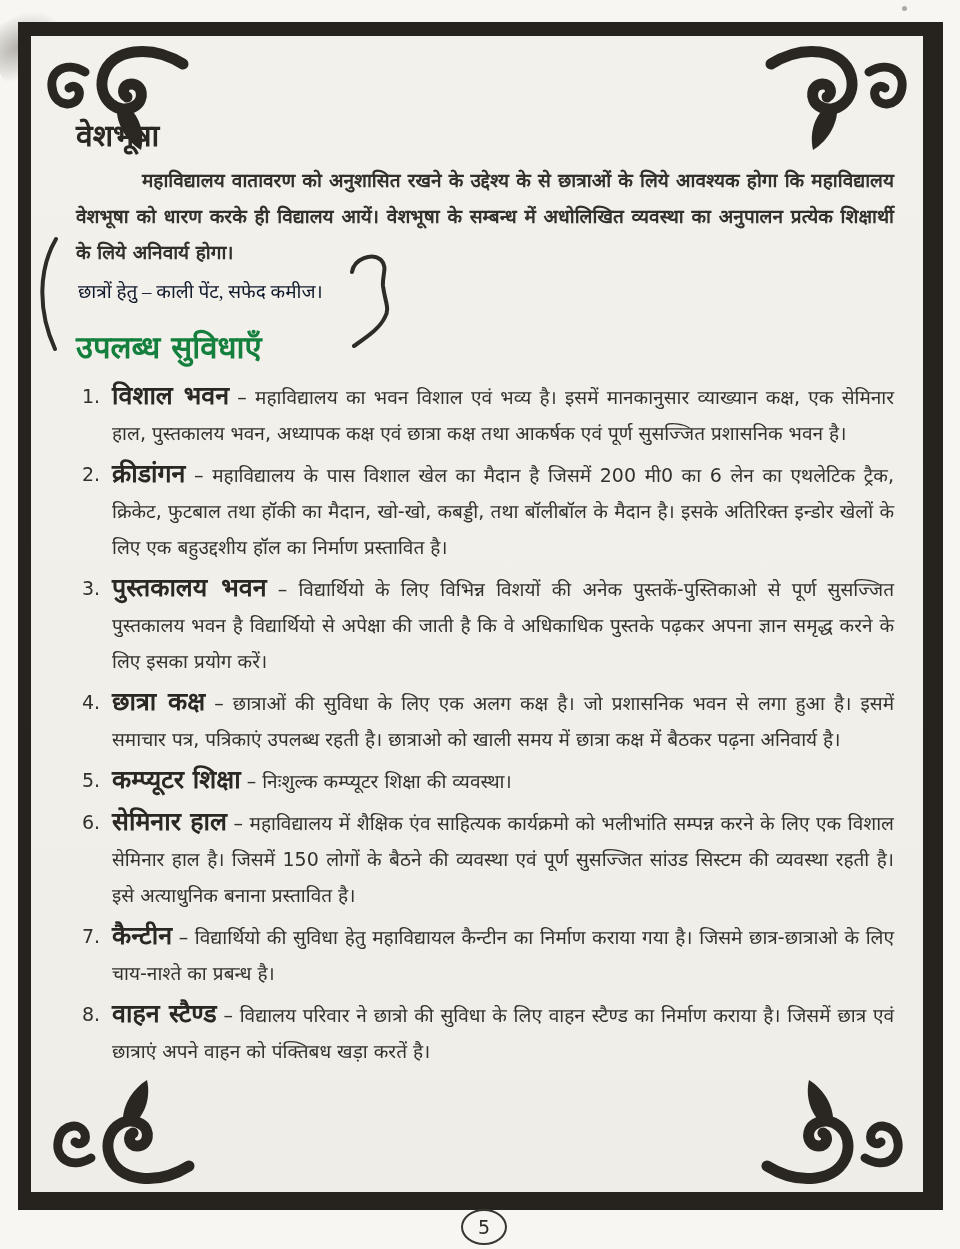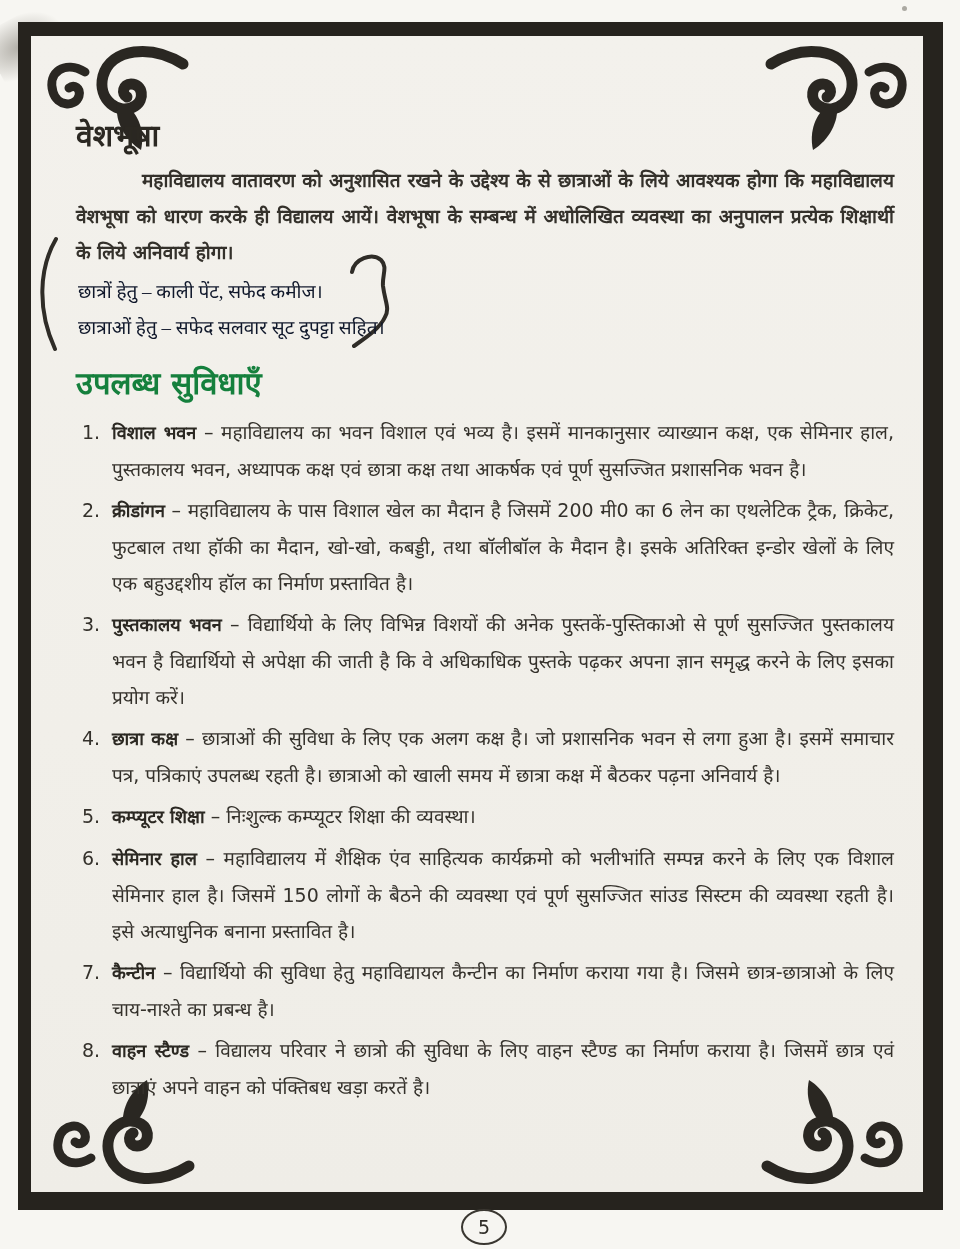--- a/index.html
+++ b/index.html
@@ -47,21 +47,21 @@
   h2.section-heading{
     font-size:31px;line-height:42px;text-align:left;
     margin:16px 0 10px 0;font-weight:bold;color:#15803d;
   }
   ol.facilities{list-style:none;margin:0;padding:0 0 0 6px;}
   ol.facilities li{
     display:flex;align-items:flex-start;margin:0 0 5px 0;
   }
   .fac-num{flex:0 0 30px;color:#34312b;}
   .fac-body{flex:1;text-align:justify;color:#34312b;}
-  .fac-term{font-weight:bold;font-size:18px;color:#2b2822;}
+  .fac-term{font-weight:bold;font-size:25px;color:#2b2822;}
   
   .pen{position:absolute;pointer-events:none;}
   .pen svg{display:block;width:100%;height:100%;}
   .pen-arc{left:34px;top:236px;width:40px;height:116px;}
   .pen-brace{left:344px;top:250px;width:74px;height:104px;}
   
   .page-num{
     position:absolute;left:461px;top:1209px;width:42px;height:32px;
     border:2px solid #3a3731;border-radius:50%;
     background:#f6f5f1;
@@ -121,21 +121,20 @@
     </svg>
   </div>
 
   <div class="content">
     <h1 class="doc-title">वेशभूषा</h1>
 
     <p class="intro">महाविद्यालय वातावरण को अनुशासित रखने के उद्देश्य के से छात्राओं के लिये आवश्यक होगा कि महाविद्यालय वेशभूषा को धारण करके ही विद्यालय आयें। वेशभूषा के सम्बन्ध में अधोलिखित व्यवस्था का अनुपालन प्रत्येक शिक्षार्थी के लिये अनिवार्य होगा।</p>
 
     <div class="dress">
       <div class="dress-line">छात्रों हेतु – काली पेंट, सफेद कमीज।</div>
-      <div class="dress-line">छात्राओं हेतु – सफेद सलवार सूट दुपट्टा सहित।</div>
     </div>
 
     <h2 class="section-heading">उपलब्ध सुविधाएँ</h2>
 
     <ol class="facilities">
       <li>
         <span class="fac-num">1.</span>
         <span class="fac-body"><span class="fac-term">विशाल भवन</span><span> – महाविद्यालय का भवन विशाल एवं भव्य है। इसमें मानकानुसार व्याख्यान कक्ष, एक सेमिनार हाल, पुस्तकालय भवन, अध्यापक कक्ष एवं छात्रा कक्ष तथा आकर्षक एवं पूर्ण सुसज्जित प्रशासनिक भवन है।</span></span>
       </li>
       <li>

